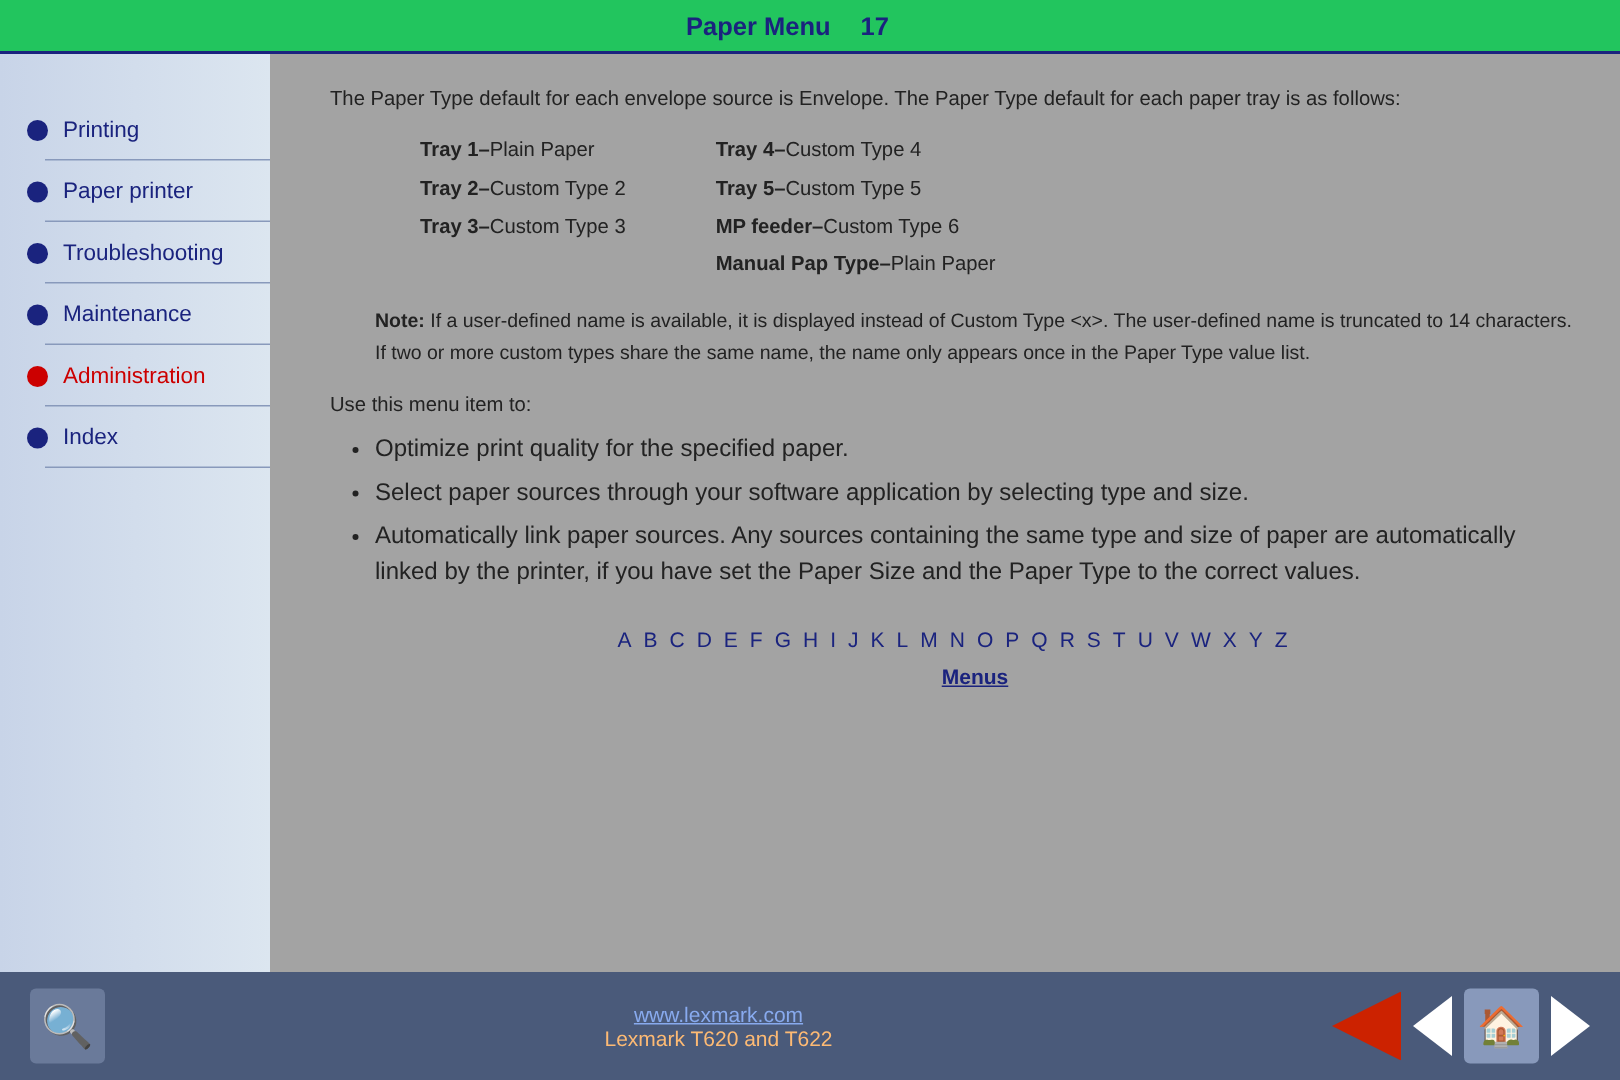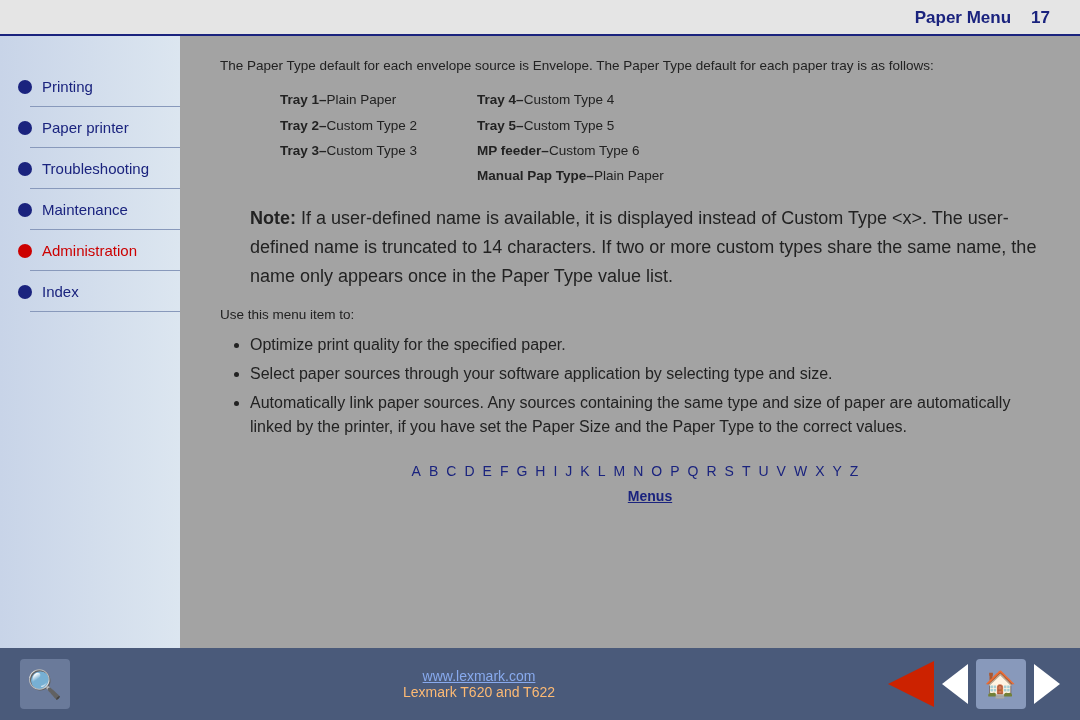--- a/index.html
+++ b/index.html
@@ -78,25 +78,25 @@
     .content {
       flex: 1;
       padding: 20px 30px 20px 40px;
       overflow-y: auto;
       background: #a3a3a3;
     }
 
     
     .page-title-bar {
       display: flex;
-      justify-content: flex-end;
+      justify-content: center;
       align-items: center;
       padding: 8px 30px 6px 0;
       border-bottom: 2px solid #1a237e;
-      background: #e5e5e5;
+      background: #22c55e;
     }
 
     .page-title-text {
       color: #1a237e;
       font-weight: bold;
       font-size: 17px;
     }
 
     .page-number {
       color: #1a237e;
@@ -132,21 +132,21 @@
       font-size: 13.5px;
       line-height: 1.5;
     }
 
     .tray-row b {
       font-weight: bold;
     }
 
     .note-block {
       margin: 14px 0 14px 30px;
-      font-size: 18px;
+      font-size: 13px;
       line-height: 1.6;
     }
 
     .use-menu-text {
       margin: 10px 0 8px 0;
       font-size: 13.5px;
     }
 
     .bullet-list {
       margin-left: 30px;

